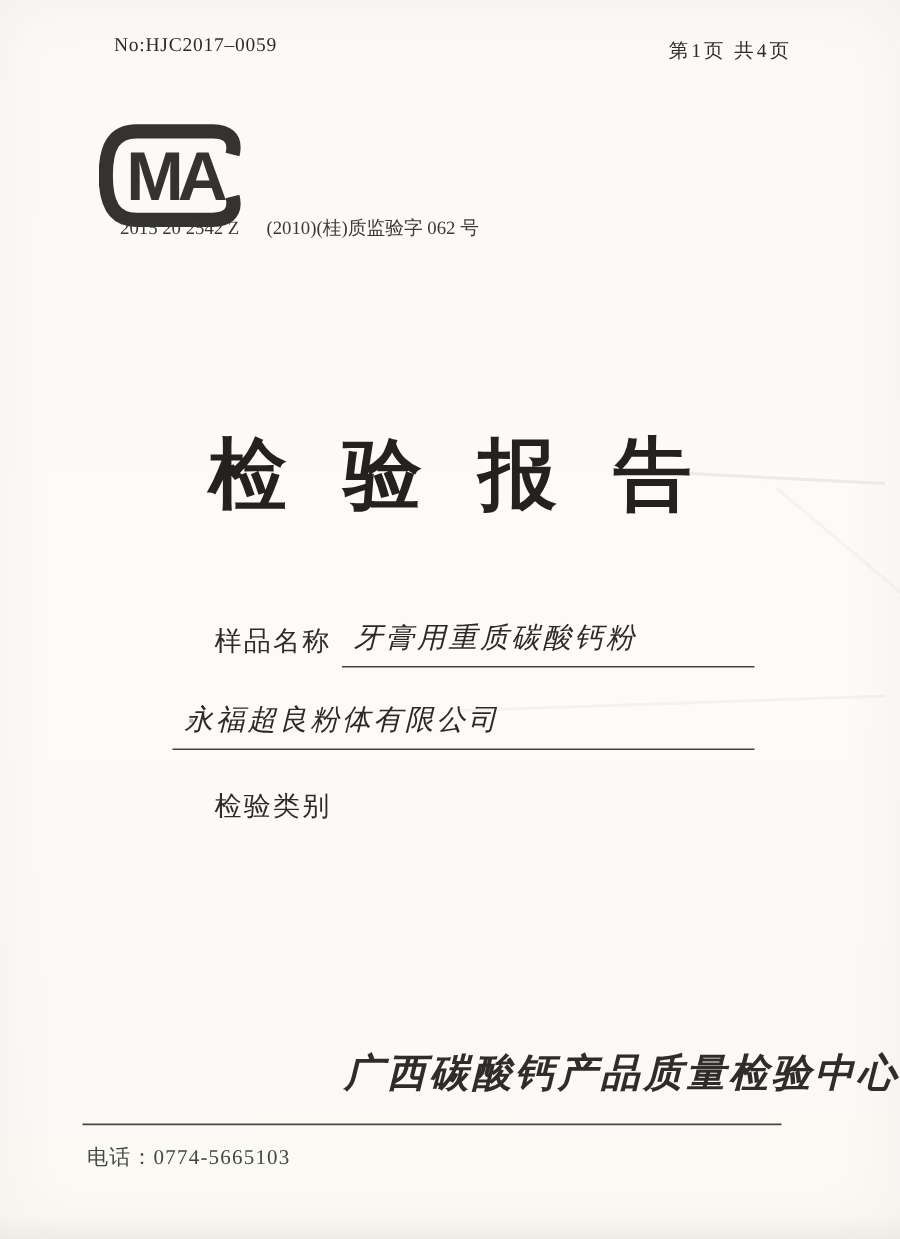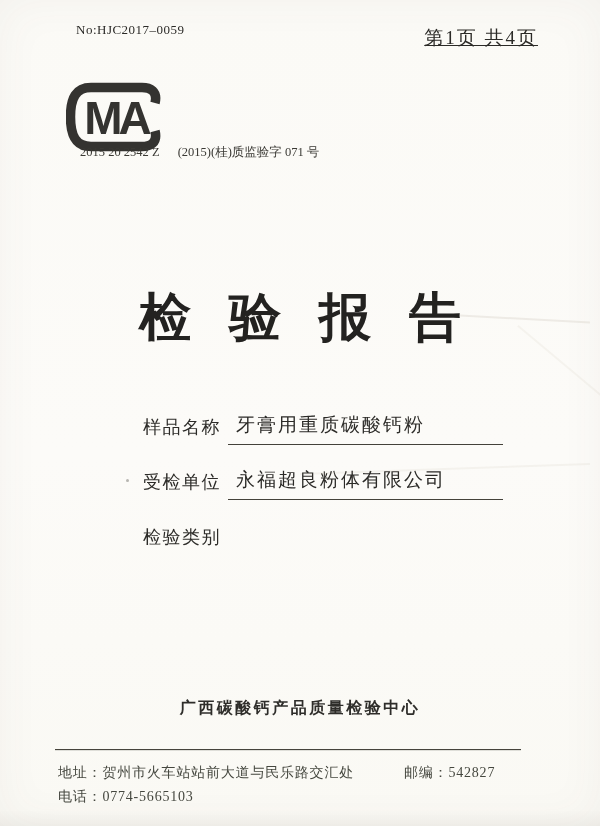--- a/index.html
+++ b/index.html
@@ -5,44 +5,44 @@
   html,body{margin:0;padding:0;background:#e8e8e6;}
   .page{
     position:relative;width:600px;height:826px;margin:0 auto;overflow:hidden;
     background:linear-gradient(180deg,#fbfaf6 0%,#fcfbf8 55%,#faf9f4 100%);
     box-shadow:inset 0 0 45px rgba(90,85,70,.05);
     font-family:"Liberation Serif","DejaVu Serif",serif;
     color:#2b2a27;
   }
   
   .report-no{position:absolute;left:76px;top:22px;font-size:13px;letter-spacing:.5px;}
-  .page-indicator{position:absolute;right:62px;top:25px;font-size:19px;letter-spacing:2px;text-decoration:underline;}
+  .page-indicator{position:absolute;right:72px;top:25px;font-size:13px;letter-spacing:2px;}
   
   .mark{position:absolute;margin-top:12px;}
   .mark-cma{left:66px;top:70px;width:106px;height:70px;}
   .mark-cal{left:186px;top:62px;width:106px;height:80px;}
   .mark svg{width:100%;height:100%;display:block;}
   .mark text{font-family:"Liberation Sans","DejaVu Sans",sans-serif;font-weight:900;}
   .cert-codes{position:absolute;left:80px;top:144px;font-size:12.5px;color:#3a3934;white-space:nowrap;}
   .cert-codes .code2{margin-left:15px;}
   
   .report-title{
     position:absolute;left:0;top:289px;width:100%;text-align:center;
     font-size:52px;font-weight:bold;letter-spacing:38px;margin-left:19px;
     color:#232220;line-height:1.1;
   }
   
   .fields{position:absolute;left:115px;top:414px;width:388px;}
   .field-row{display:flex;align-items:flex-end;height:31px;margin-bottom:24px;}
   .field-label{flex:0 0 85px;font-size:18px;letter-spacing:1.5px;padding-bottom:6px;color:#2d2c29;margin-left:28px;}
   .field-value-box{flex:1;border-bottom:1.2px solid #44423a;padding:0 4px 6px 8px;}
-  .field-value{font-size:19px;letter-spacing:2px;color:#2b2a27;white-space:nowrap;}
+  .field-value{font-size:19px;letter-spacing:2px;color:#2b2a27;white-space:nowrap;font-style:italic;}
   
-  .issuer{position:absolute;left:0;top:698px;width:100%;text-align:center;
-    font-size:16px;font-weight:bold;letter-spacing:2.5px;color:#2e2d2a;}
+  .issuer{position:absolute;left:0;top:698px;width:100%;text-align:right;
+    font-size:26px;font-weight:bold;letter-spacing:2.5px;color:#2e2d2a;font-style:italic;}
   
   .footer-divider{position:absolute;left:55px;top:749px;width:466px;height:1.4px;
     background:#46443c;box-shadow:0 .5px 0 rgba(70,68,60,.3);}
   .footer-col{position:absolute;top:761px;font-size:14px;line-height:24px;color:#45473f;letter-spacing:.8px;}
   .footer-left{left:58px;width:340px;}
   .footer-right{left:404px;width:180px;}
   .footer-line{white-space:nowrap;}
   
   .crease{position:absolute;background:rgba(165,155,135,.16);pointer-events:none;}
   .crease-1{left:460px;top:318px;width:130px;height:2px;transform:rotate(3deg);}
@@ -64,60 +64,53 @@
   <div class="mark mark-cma">
     <svg viewBox="0 0 106 70">
       <path d="M 89 21 C 92 9 84 5.5 76 5.5 L 25 5.5 C 10 5.5 4.5 16 4.5 35 C 4.5 54 10 64.5 25 64.5 L 76 64.5 C 84 64.5 92 61 89 49" fill="none" stroke-width="9.5" stroke="#343330"></path>
       <text x="50" y="51.5" font-size="46" text-anchor="middle" letter-spacing="-4" fill="#343330">MA</text>
     </svg>
   </div>
 
 
   <div class="cert-codes">
     <span class="code1">2015 20 2542 Z</span>
-    <span class="code2">(2015)(桂)质监验字 071 号</span>
+    <span class="code2">(2010)(桂)质监验字 062 号</span>
   </div>
 
   <div class="report-title">检验报告</div>
 
   <div class="fields">
     <div class="field-row">
       <span class="field-label">样品名称</span>
       <span class="field-value-box">
         <span class="field-value">牙膏用重质碳酸钙粉</span>
       </span>
     </div>
     <div class="field-row">
-      <span class="field-label">受检单位</span>
       <span class="field-value-box">
         <span class="field-value">永福超良粉体有限公司</span>
       </span>
     </div>
     <div class="field-row">
       <span class="field-label">检验类别</span>
     </div>
   </div>
 
   <div class="issuer">广西碳酸钙产品质量检验中心</div>
 
   <div class="footer-divider"></div>
 
   <div class="footer-col footer-left">
     <div class="footer-line">
-      <span>地址：</span><span>贺州市火车站站前大道与民乐路交汇处</span>
-    </div>
-    <div class="footer-line">
       <span>电话：</span><span>0774-5665103</span>
     </div>
   </div>
 
   <div class="footer-col footer-right">
-    <div class="footer-line">
-      <span>邮编：</span><span>542827</span>
-    </div>
   </div>
 
   <div class="crease crease-1"></div>
   <div class="crease crease-2"></div>
   <div class="crease crease-3"></div>
   <div class="speck"></div>
   <div class="bottom-shade"></div>
 
 </div>
 

